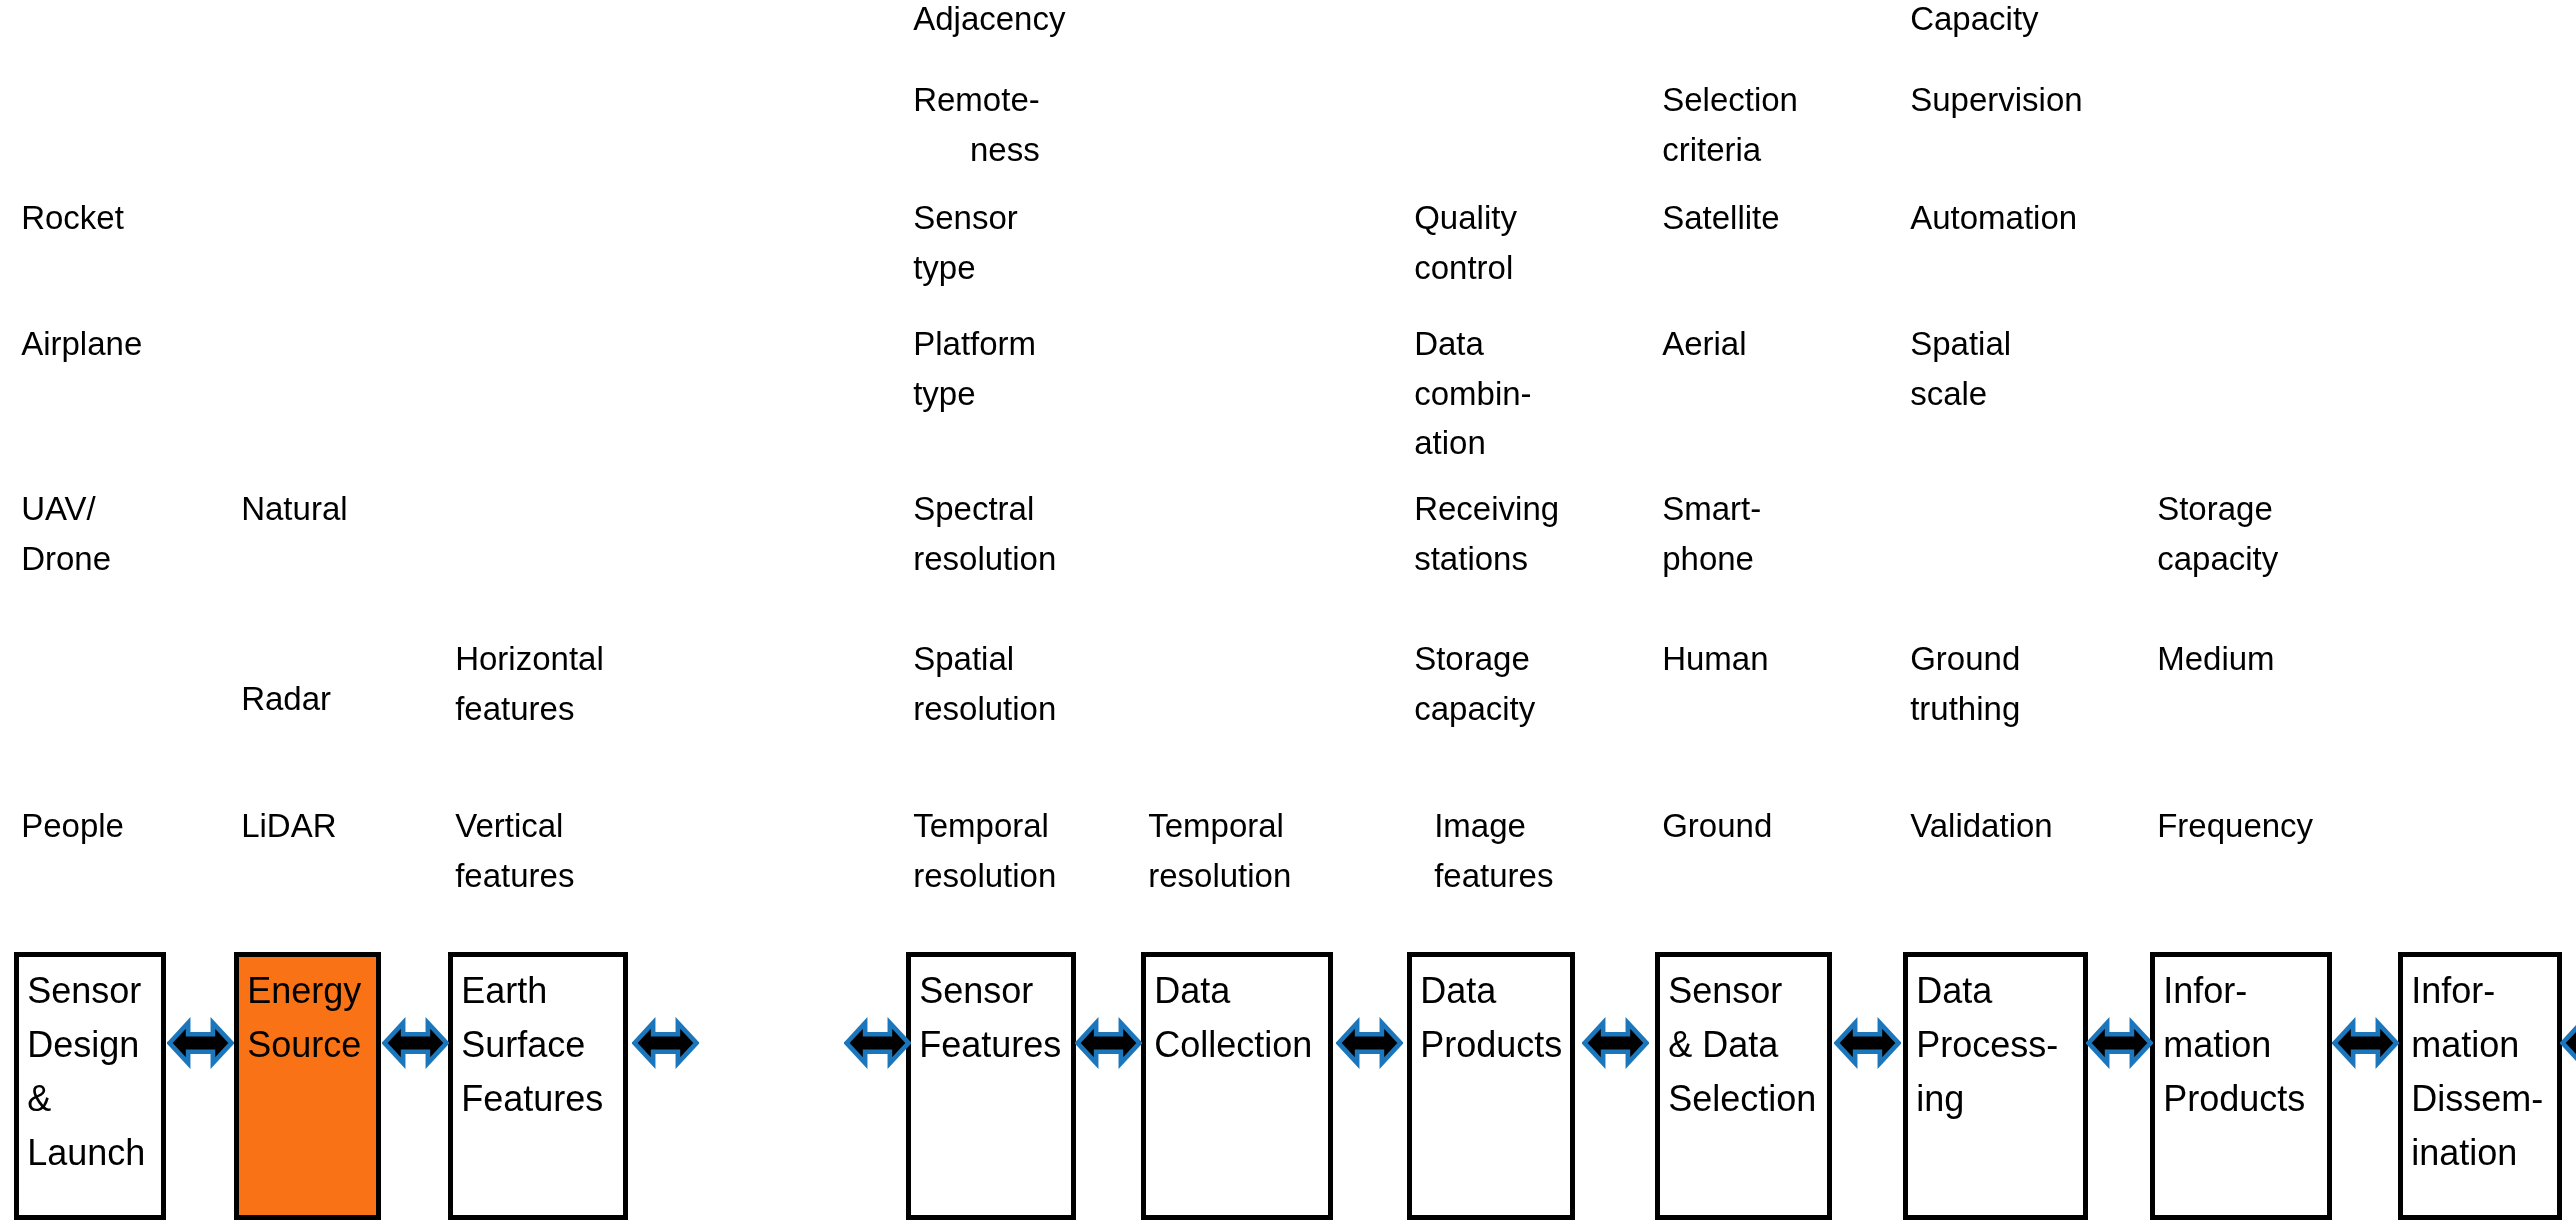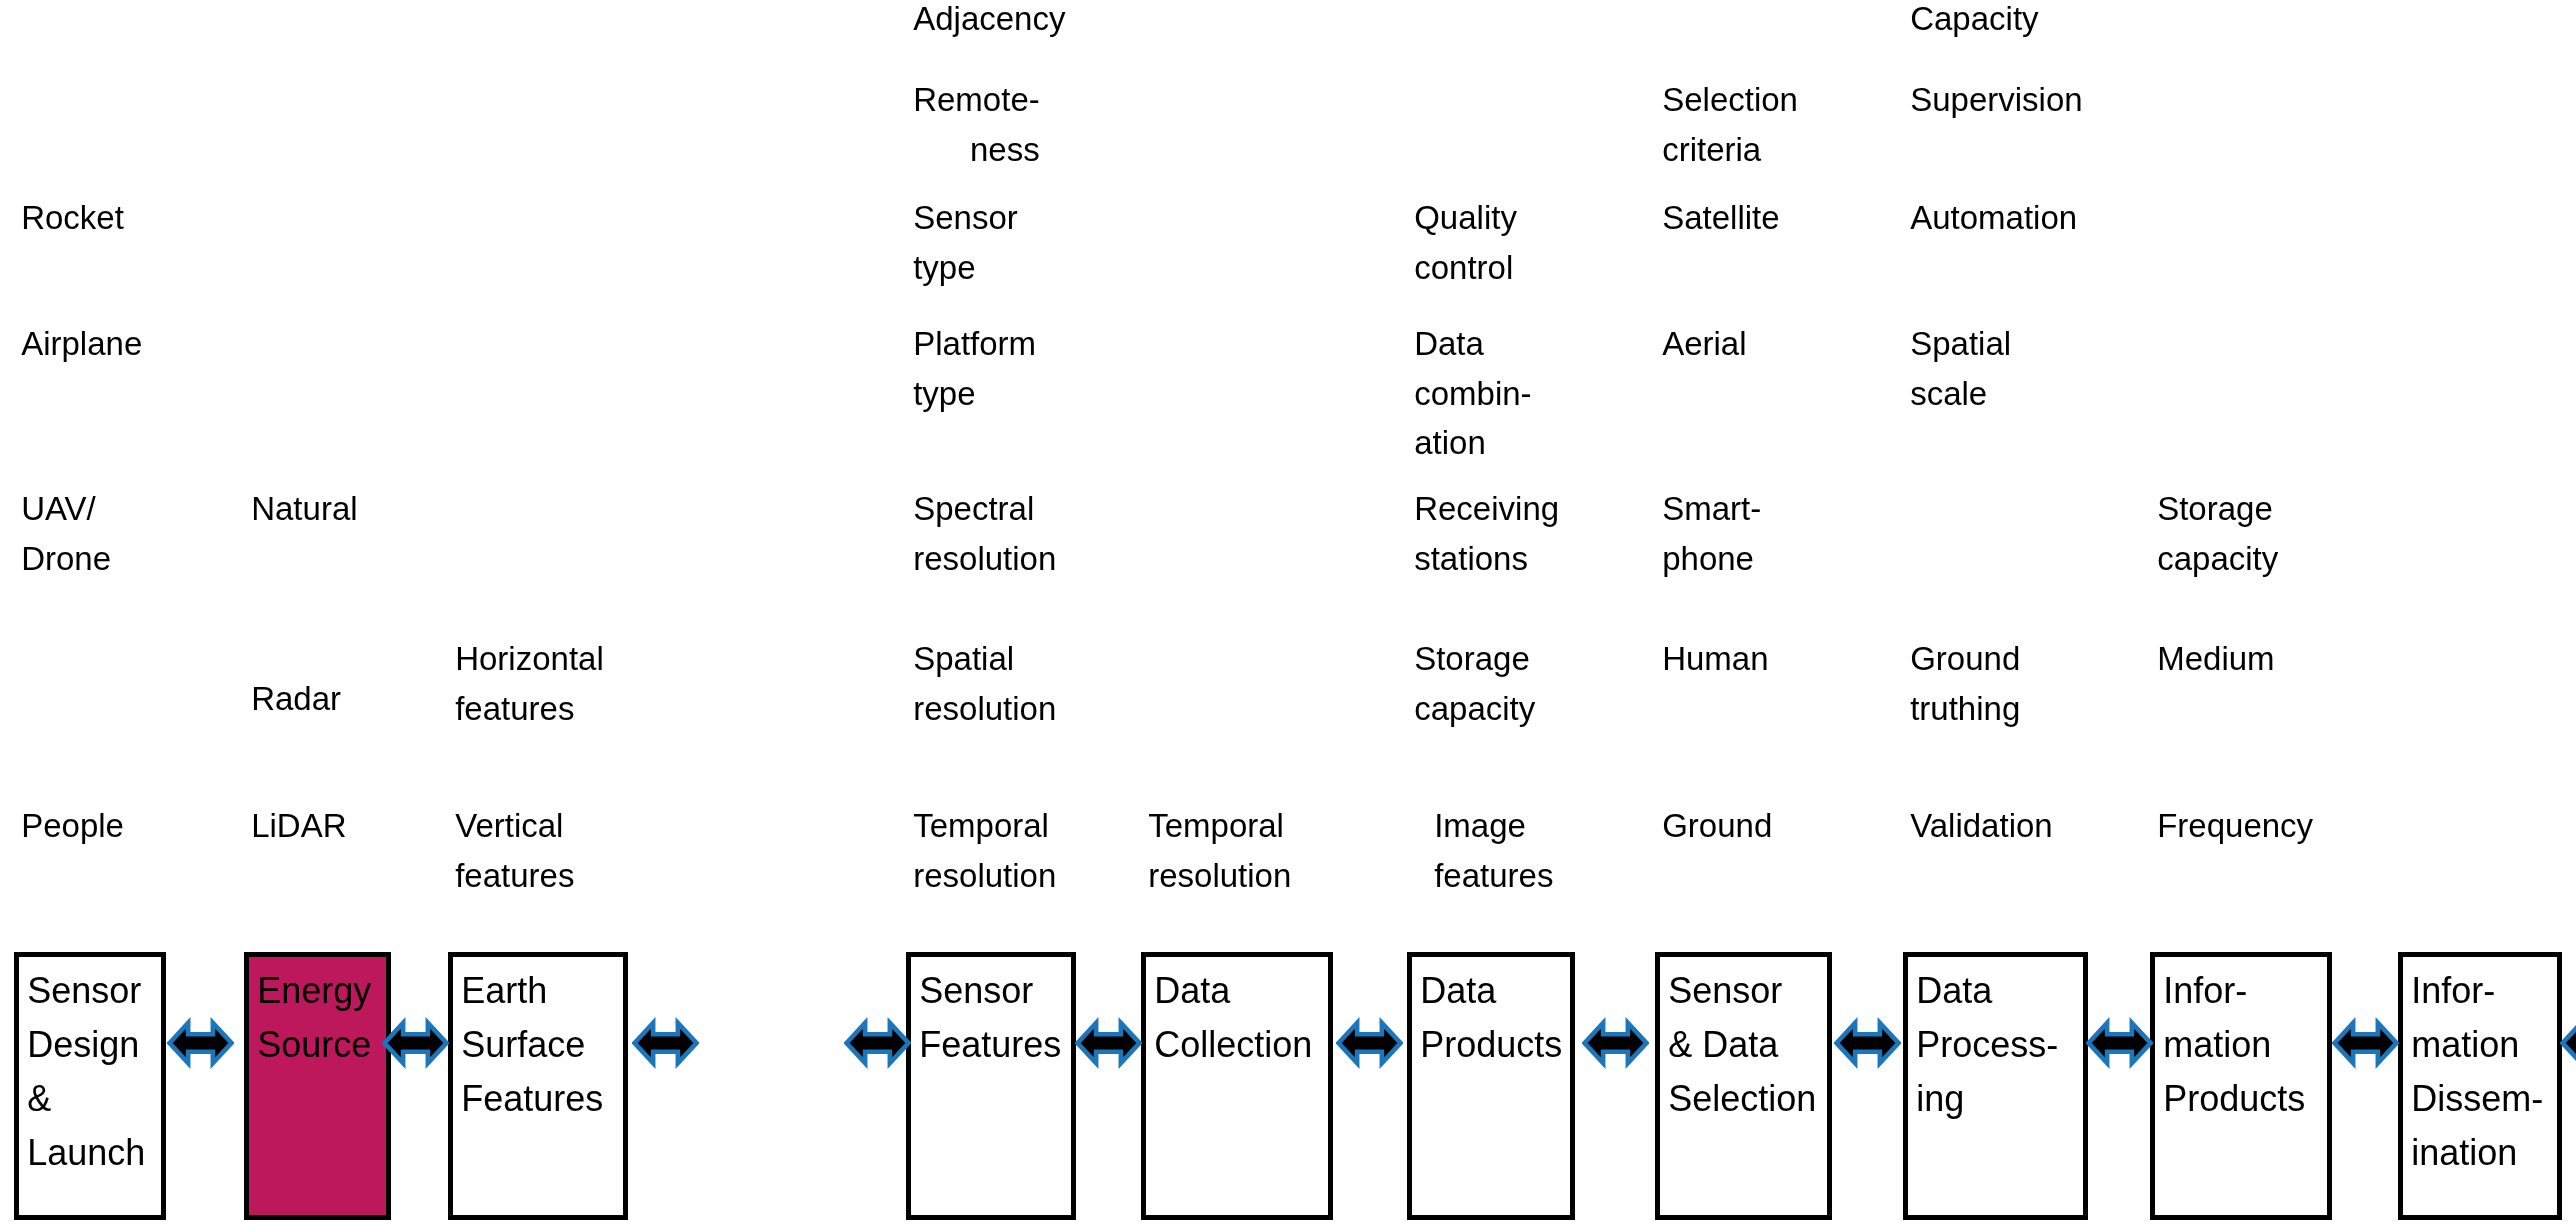--- a/index.html
+++ b/index.html
@@ -42,25 +42,25 @@
       <div class="attr" style="top: 484px;">UAV/
 Drone</div>
       <div class="attr" style="top: 801px;">People</div>
       <div class="flow-box" style="border-color: rgb(0, 0, 0); background: rgb(255, 255, 255);">
         <div class="box-label">Sensor
 Design
 &amp;
 Launch</div>
       </div>
     </div>
-    <div class="column" style="left: 244px; width: 147px;">
+    <div class="column" style="left: 234px; width: 147px;">
       <div class="attr" style="top: 484px;">Natural</div>
       <div class="attr" style="top: 634px; margin-top: 40px;">Radar</div>
       <div class="attr" style="top: 801px;">LiDAR</div>
-      <div class="flow-box" style="border-color: rgb(0, 0, 0); background: #be185d;">
+      <div class="flow-box" style="border-color: rgb(0, 0, 0); background: #f97316;">
         <div class="box-label">Energy
 Source</div>
       </div>
     </div>
     <div class="column" style="left: 448px; width: 180px;">
       <div class="attr" style="top: 634px;">Horizontal
 features</div>
       <div class="attr" style="top: 801px;">Vertical
 features</div>
       <div class="flow-box" style="border-color: rgb(0, 0, 0); background: rgb(255, 255, 255);">

